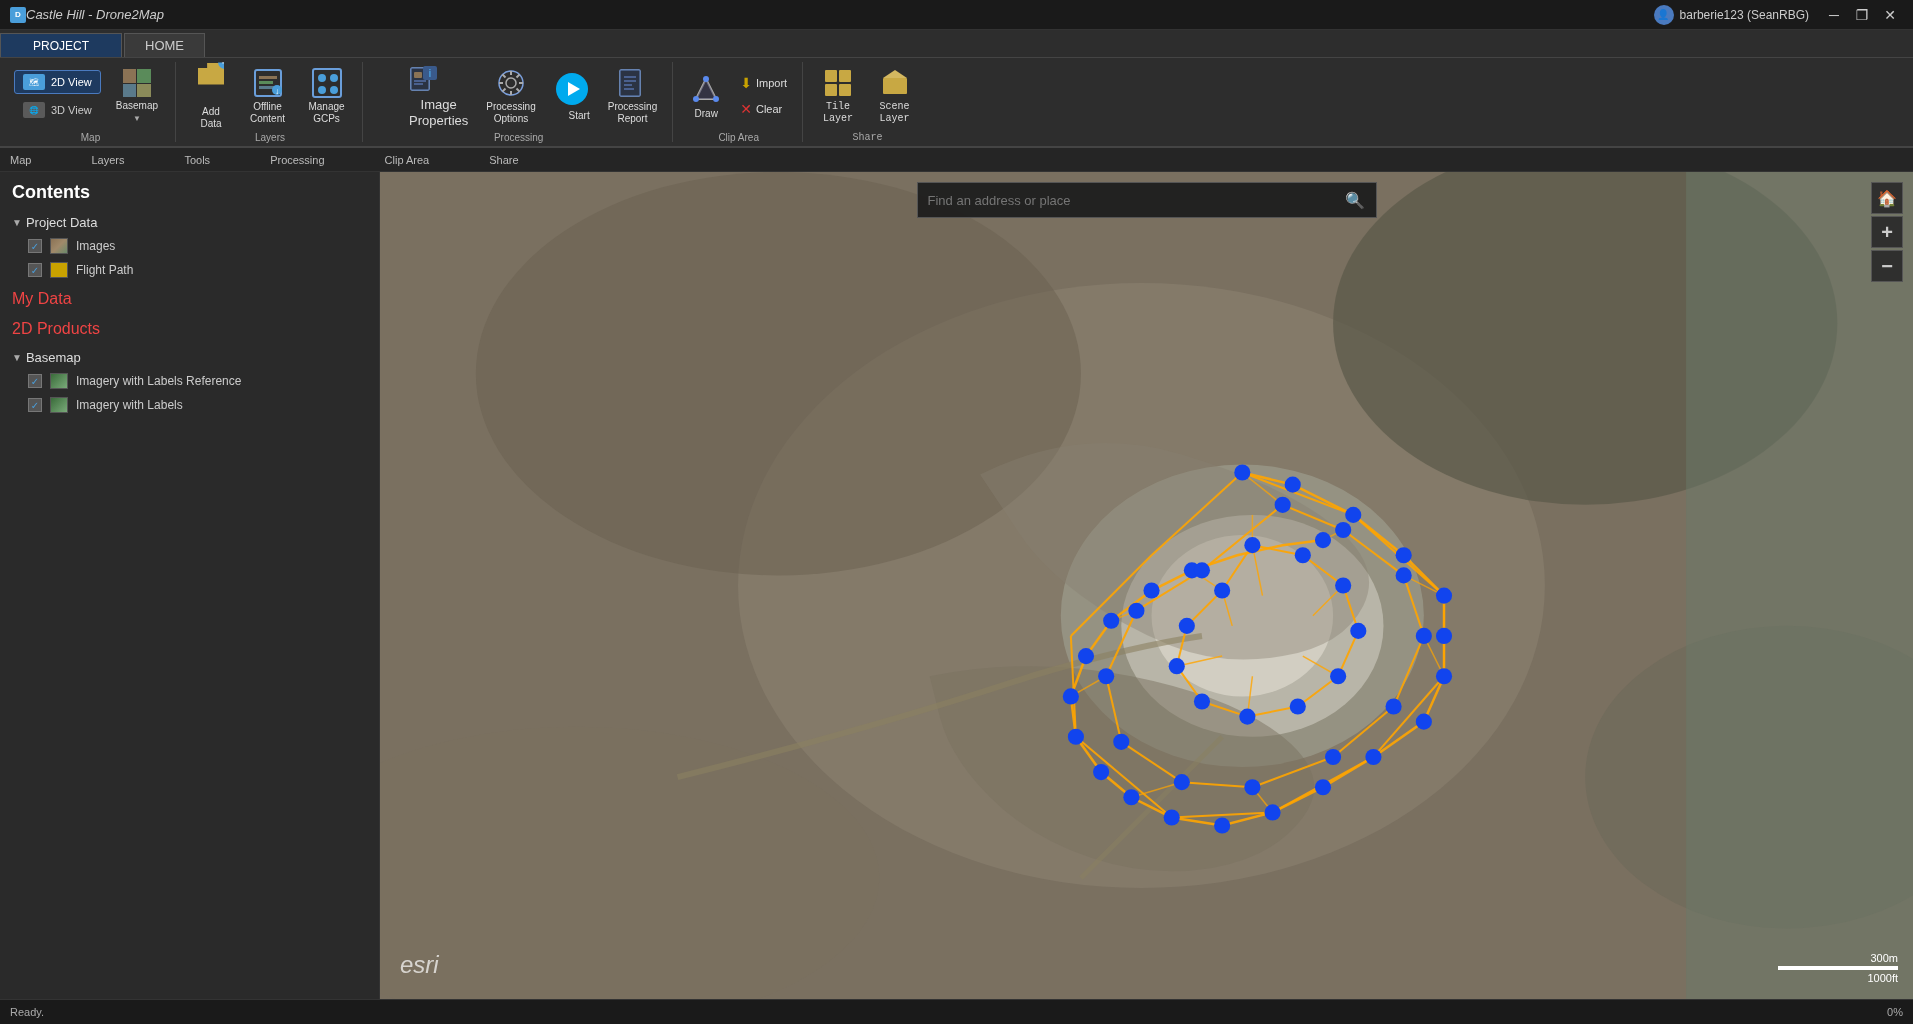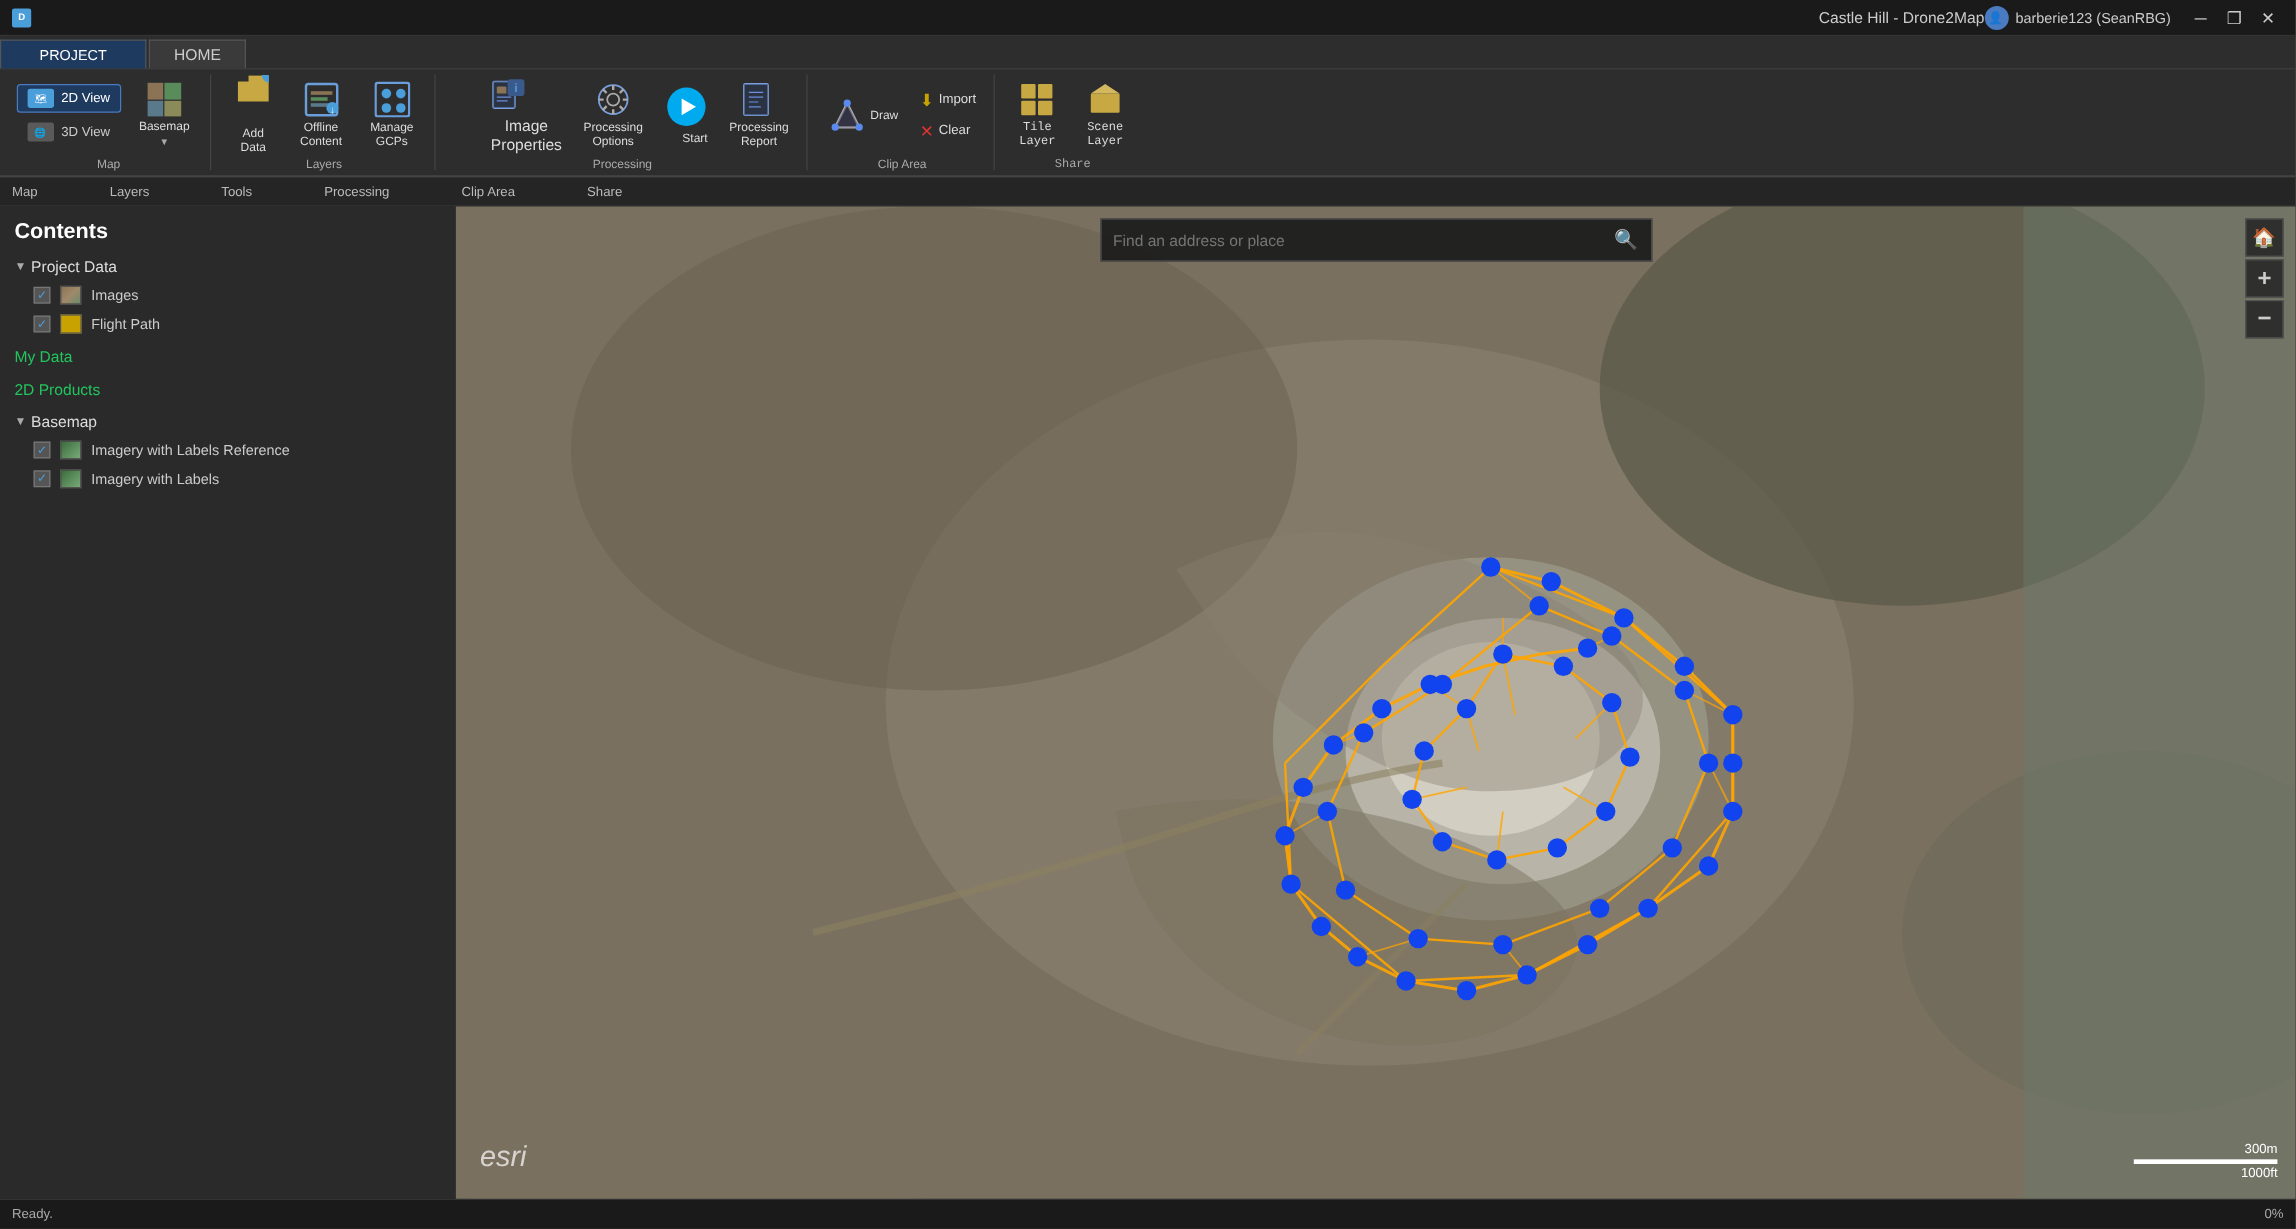--- a/index.html
+++ b/index.html
@@ -180,22 +180,22 @@
     }
     .icon-basemap {
       background: linear-gradient(135deg, #3a6b3a 0%, #5a8b5a 50%, #7aaa7a 100%);
       border: 1px solid #555;
       width: 18px;
       height: 16px;
       font-size: 8px;
     }
     .plain-section-title {
       padding: 6px 12px;
-      font-size: 13px;
-      color: #22c55e;
+      font-size: 16px;
+      color: #ef4444;
       cursor: pointer;
     }
 
     
     #map-area {
       flex: 1;
       position: relative;
       overflow: hidden;
       background: #5a5a4a;
     }
@@ -334,21 +334,21 @@
       pointer-events: none;
     }
   </style>
 </head>
 <body>
 
 <div id="title-bar">
   <div style="display:flex;align-items:center;gap:8px;">
     <div style="width:16px;height:16px;background:#4a9eda;border-radius:2px;display:flex;align-items:center;justify-content:center;font-size:8px;color:#fff;font-weight:bold;">D</div>
   </div>
-  <div style="flex:1;text-align:right;font-size:13px;color:#ccc;">Castle Hill - Drone2Map</div>
+  <div style="flex:1;text-align:left;font-size:13px;color:#ccc;font-style:italic;">Castle Hill - Drone2Map</div>
   <div style="display:flex;align-items:center;gap:12px;">
     <div id="user-info">
       <div class="user-icon">👤</div>
       <span>barberie123 (SeanRBG)</span>
     </div>
     <div style="display:flex;gap:2px;">
       <button class="win-btn" style="width:26px;height:22px;background:transparent;border:none;color:#ccc;cursor:pointer;font-size:14px;">─</button>
       <button class="win-btn" style="width:26px;height:22px;background:transparent;border:none;color:#ccc;cursor:pointer;font-size:14px;">❐</button>
       <button class="win-btn close" style="width:26px;height:22px;background:transparent;border:none;color:#ccc;cursor:pointer;font-size:14px;">✕</button>
     </div>
@@ -487,21 +487,21 @@
             </svg>
         </div>
         <span style="font-size:10px;text-align:center;line-height:1.2;">Processing<br>Report</span>
       </div>
     </div>
     <div style="font-size:10px;color:#aaa;text-align:center;padding:2px 0;">Processing</div>
   </div>
 
   <div style="display:flex;flex-direction:column;align-items:stretch;border-right:1px solid #444;padding:0 8px;">
     <div style="display:flex;flex:1;align-items:center;gap:4px;">
-      <div class="ribbon-btn" style="display:flex;flex-direction:row;align-items:center;justify-content:center;cursor:pointer;padding:4px 6px;border-radius:3px;min-width:45px;height:68px;background:transparent;border:1px solid transparent;color:#ddd;gap:3px;">
+      <div class="ribbon-btn" style="display:flex;flex-direction:column;align-items:center;justify-content:center;cursor:pointer;padding:4px 6px;border-radius:3px;min-width:45px;height:68px;background:transparent;border:1px solid transparent;color:#ddd;gap:3px;">
         <div style="width:32px;height:32px;display:flex;align-items:center;justify-content:center;">
           <svg width="30" height="30" viewBox="0 0 30 30">
               <polygon points="5,25 15,5 25,25" fill="none" stroke="#aaa" stroke-width="2"></polygon>
               <polygon points="5,25 15,5 25,25" fill="#3a3a5a" opacity="0.5"></polygon>
               <circle cx="5" cy="25" r="3" fill="#5a8aee"></circle>
               <circle cx="15" cy="5" r="3" fill="#5a8aee"></circle>
               <circle cx="25" cy="25" r="3" fill="#5a8aee"></circle>
             </svg>
         </div>
         <span style="font-size:10px;">Draw</span>

